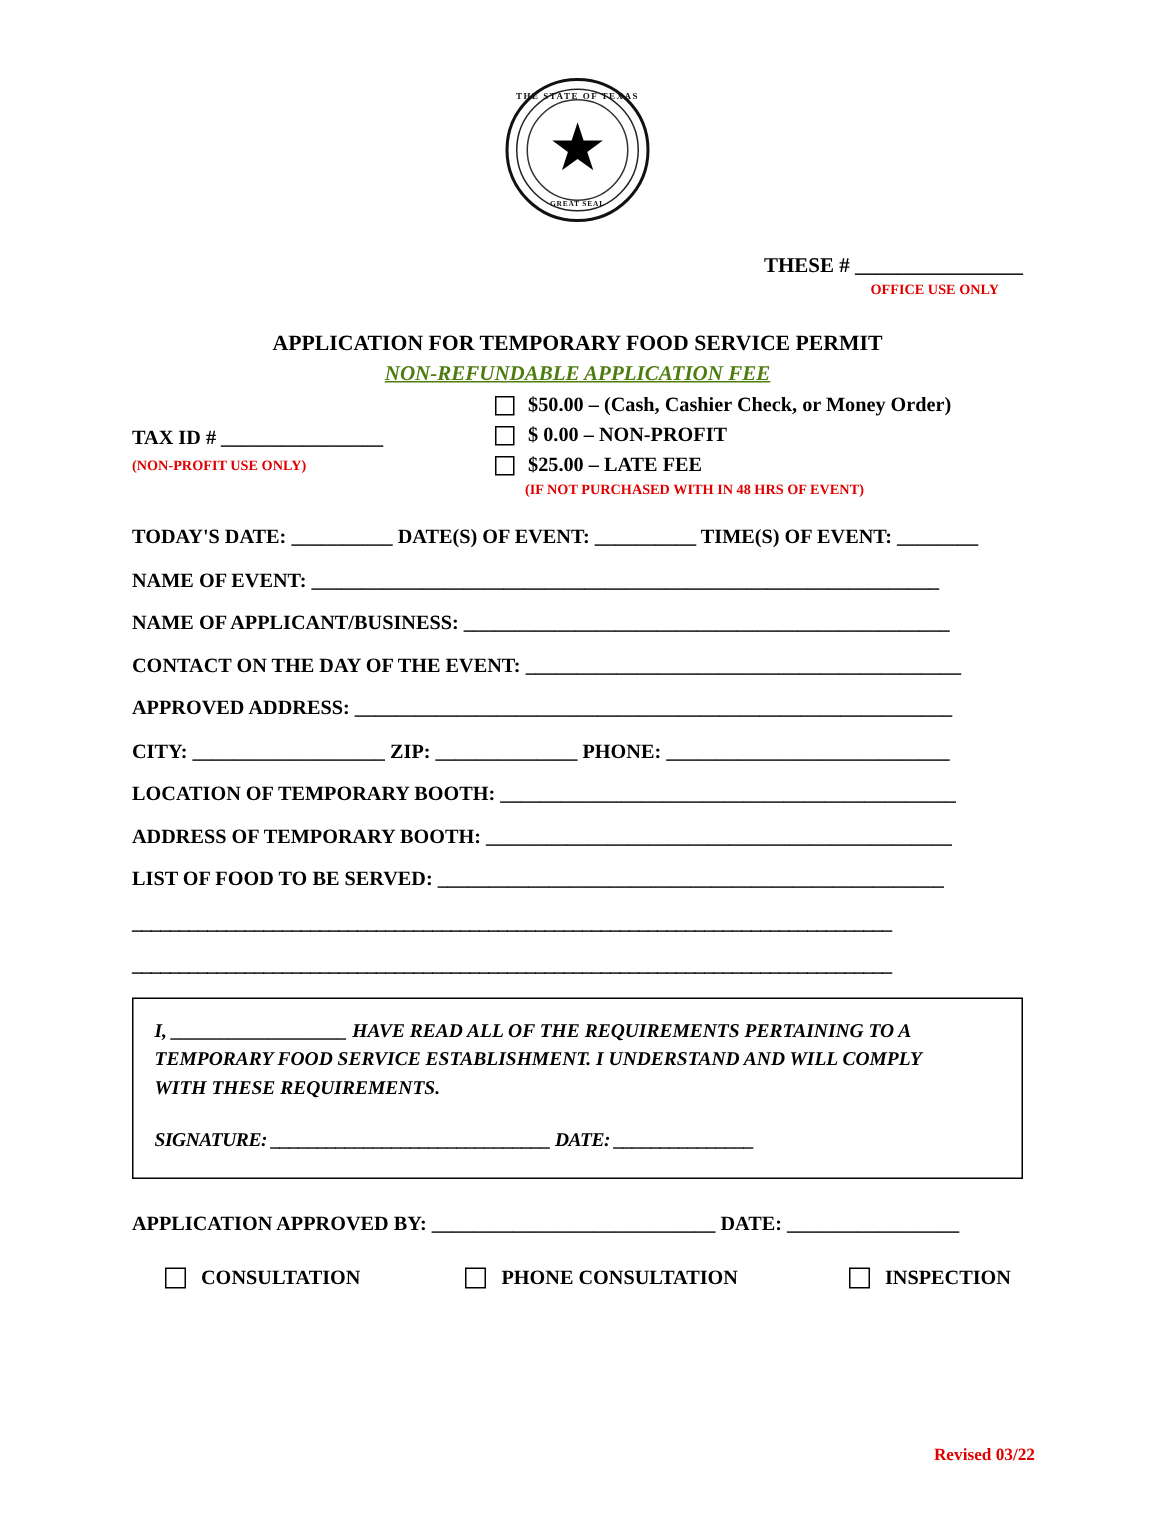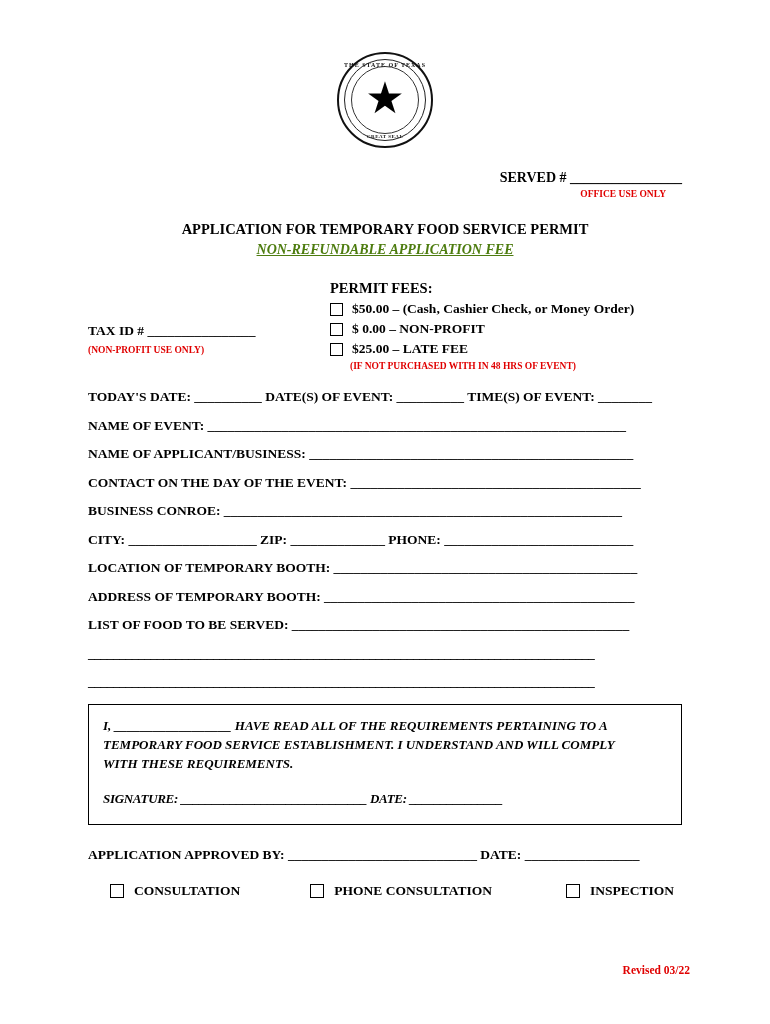--- a/index.html
+++ b/index.html
@@ -287,28 +287,27 @@
       <div class="ring2"></div>
       <div class="ring3"></div>
       <div class="seal-text">THE STATE OF TEXAS</div>
       <div class="star">★</div>
       <div class="seal-text-bottom">GREAT SEAL</div>
     </div>
   </div>
 
 
   <div class="permit-block">
-    <div class="permit-line">SERVED # ________________</div>
+    <div class="permit-line">THESE # ________________</div>
     <div class="office-use">OFFICE USE ONLY</div>
   </div>
 
   <div class="app-title">APPLICATION FOR TEMPORARY FOOD SERVICE PERMIT</div>
   <div class="app-subtitle">NON-REFUNDABLE APPLICATION FEE</div>
 
-  <div class="fees-title">PERMIT FEES:</div>
   <div class="fees-area">
     <div class="tax-id">TAX ID # ________________</div>
     <div class="nonprofit-note">(NON-PROFIT USE ONLY)</div>
 
     <div class="fee-rows">
       <div class="fee-row">
         <span class="cbox"></span>
         <span class="fee-label">$50.00 – (Cash, Cashier Check, or Money Order)</span>
       </div>
       <div class="fee-row">
@@ -321,21 +320,21 @@
       </div>
       <div class="late-note">(IF NOT PURCHASED WITH IN 48 HRS OF EVENT)</div>
     </div>
   </div>
 
   <div class="form-body">
     <div class="frow">TODAY'S DATE: __________ DATE(S) OF EVENT: __________ TIME(S) OF EVENT: ________</div>
     <div class="frow">NAME OF EVENT: ______________________________________________________________</div>
     <div class="frow">NAME OF APPLICANT/BUSINESS: ________________________________________________</div>
     <div class="frow">CONTACT ON THE DAY OF THE EVENT: ___________________________________________</div>
-    <div class="frow">BUSINESS CONROE: ___________________________________________________________</div>
+    <div class="frow">APPROVED ADDRESS: ___________________________________________________________</div>
     <div class="frow">CITY: ___________________  ZIP: ______________  PHONE: ____________________________</div>
     <div class="frow">LOCATION OF TEMPORARY BOOTH: _____________________________________________</div>
     <div class="frow">ADDRESS OF TEMPORARY BOOTH: ______________________________________________</div>
     <div class="frow">LIST OF FOOD TO BE SERVED: __________________________________________________</div>
     <div class="blank-row">_________________________________________________________________________________</div>
     <div class="blank-row">_________________________________________________________________________________</div>
   </div>
 
   <div class="attest">
     <div>I, __________________ HAVE READ ALL OF THE REQUIREMENTS PERTAINING TO A</div>

